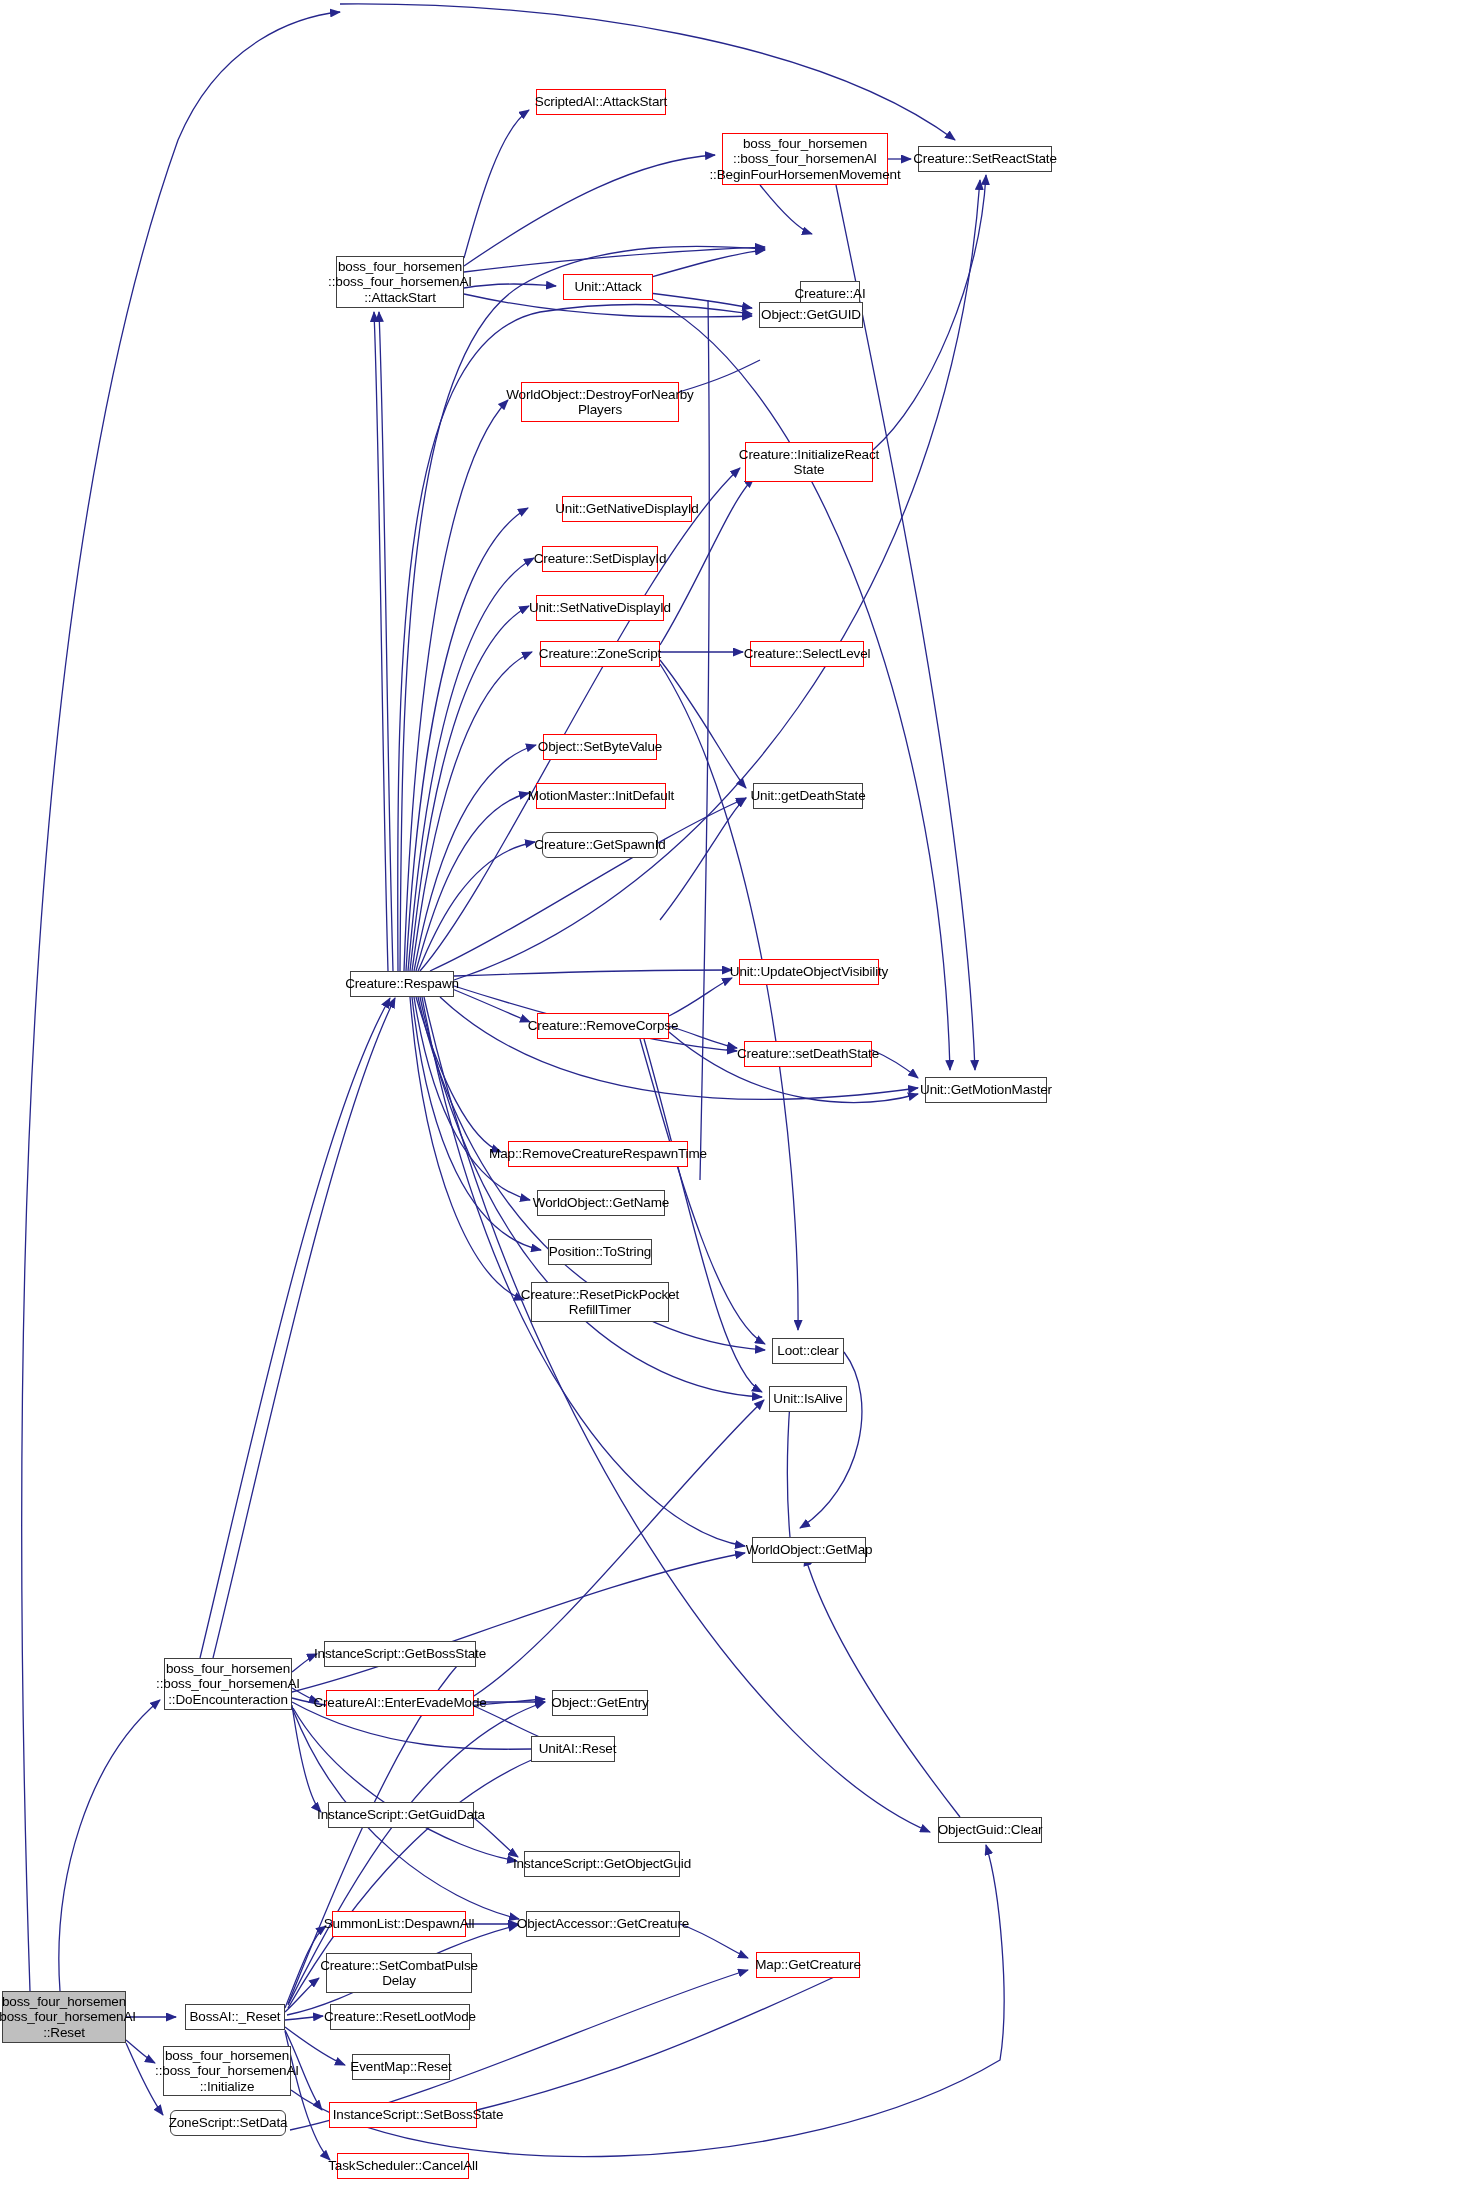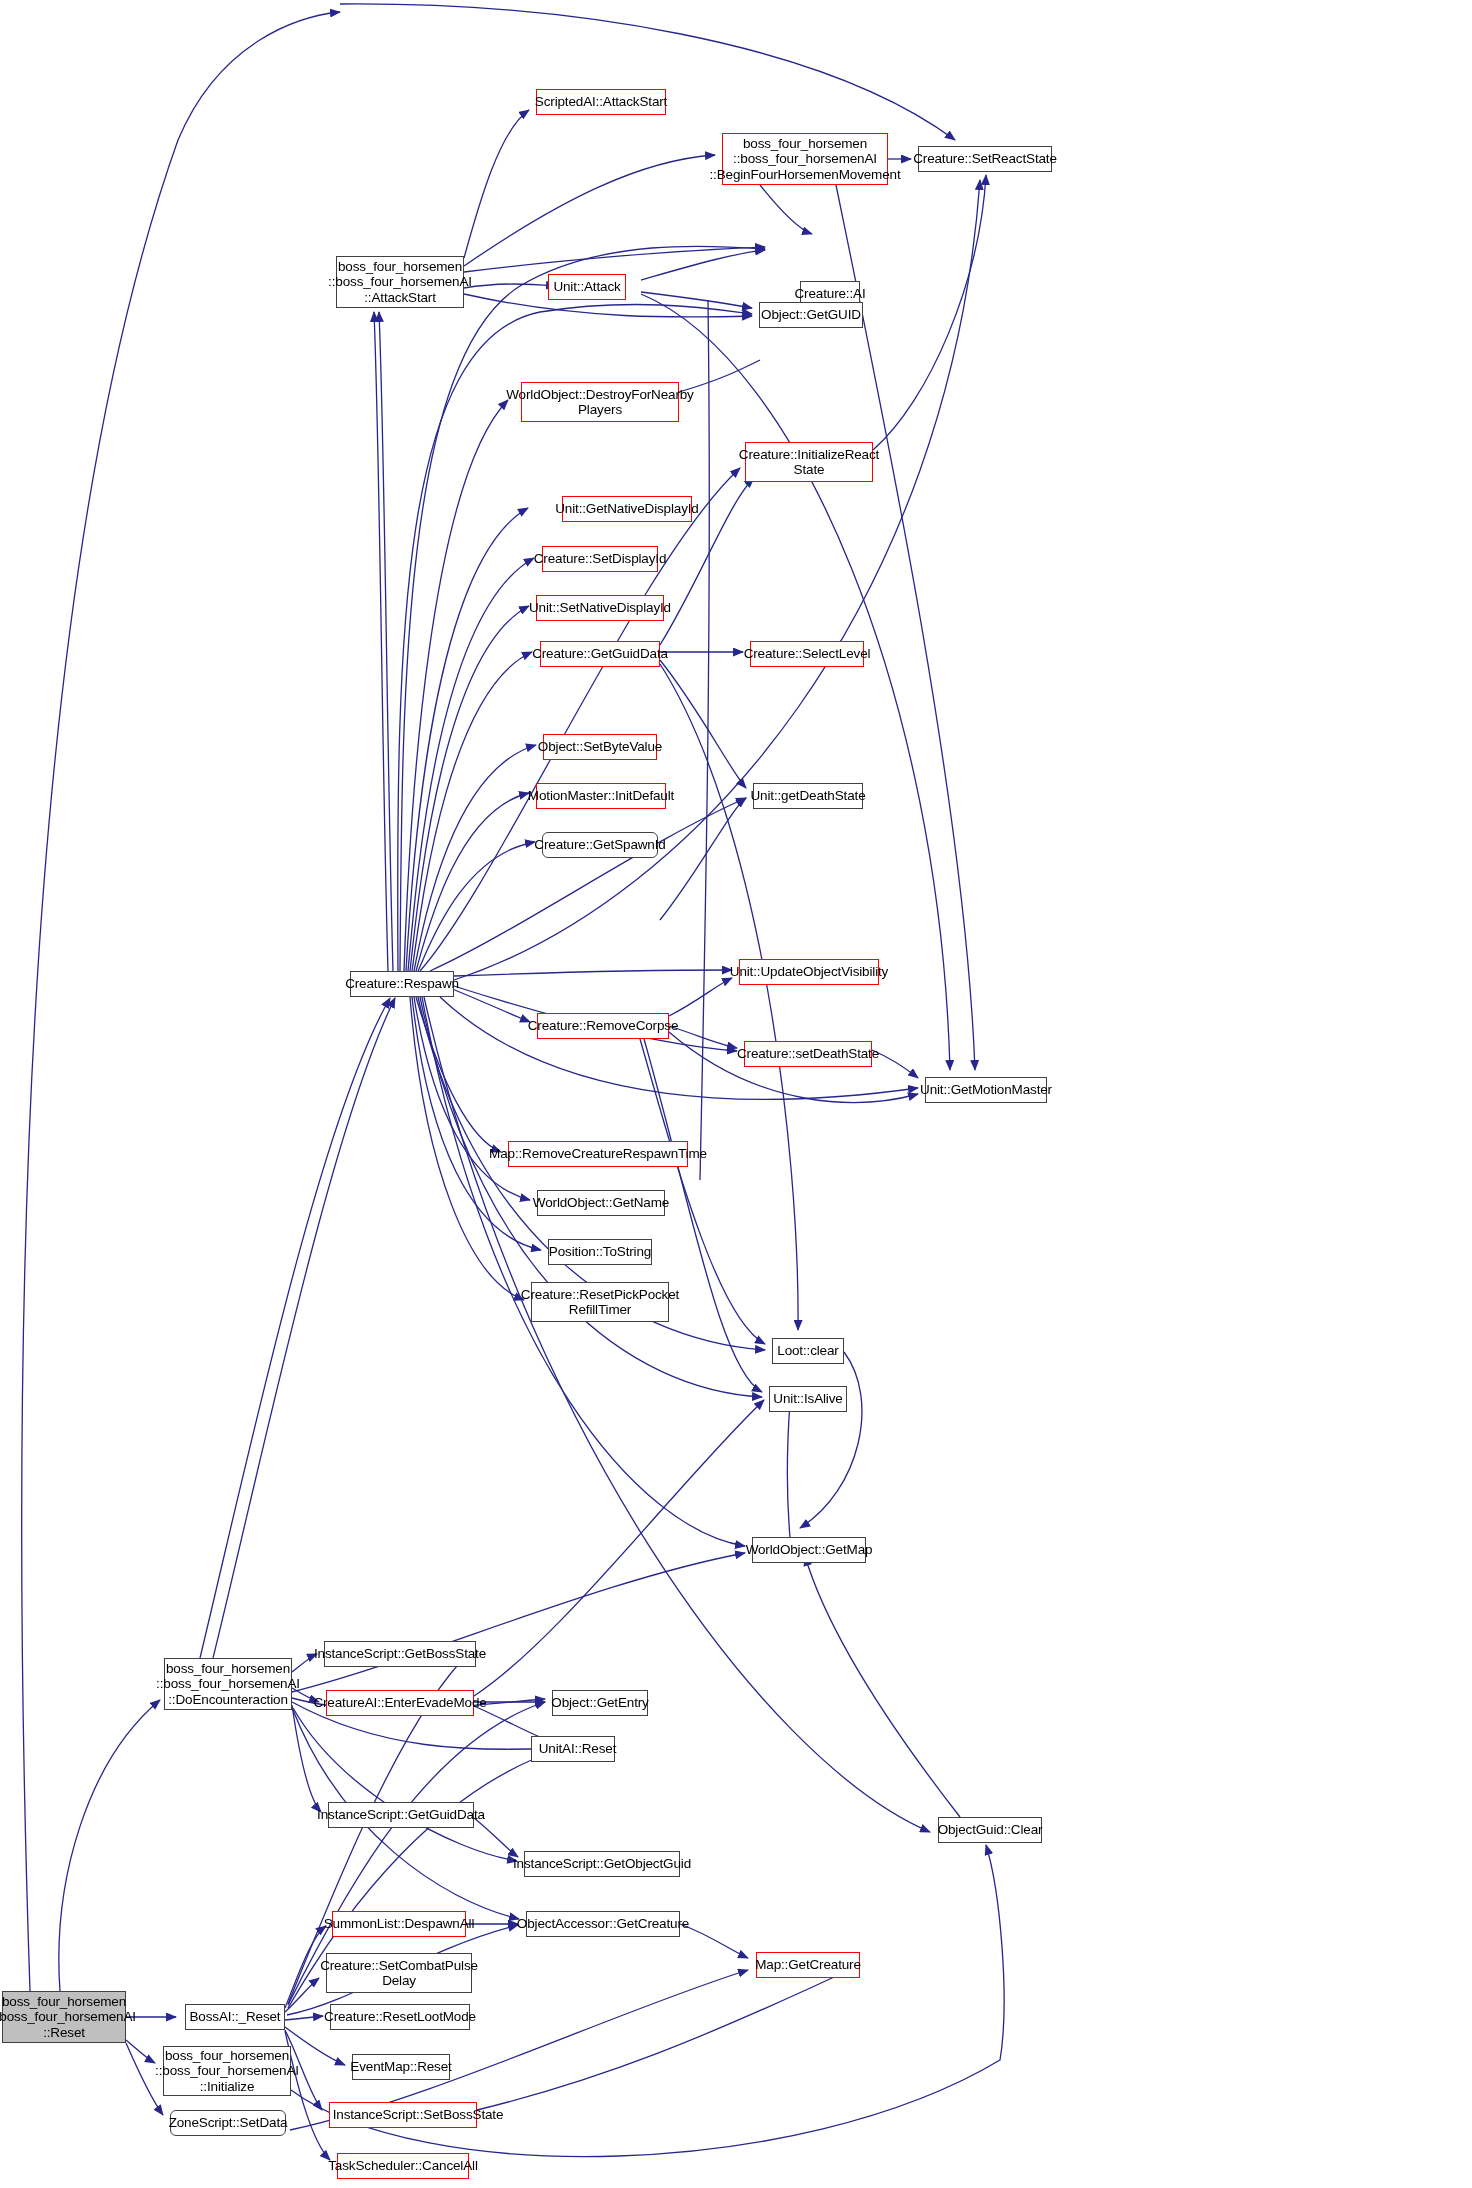--- a/index.html
+++ b/index.html
@@ -265,30 +265,30 @@
   <div class="node-box gray" style="left:350px;top:971px;  width:104px; height:26px;">Creature::Respawn</div>
   <div class="node-box gray" style="left:336px;top:256px;  width:128px; height:52px;">boss_four_horsemen
 ::boss_four_horsemenAI
 ::AttackStart</div>
   <div class="node-box red" style="left:536px;top:89px;   width:130px; height:26px;">ScriptedAI::AttackStart</div>
   <div class="node-box red" style="left:722px;top:133px;  width:166px; height:52px;">boss_four_horsemen
 ::boss_four_horsemenAI
 ::BeginFourHorsemenMovement</div>
   <div class="node-box gray" style="left:918px;top:146px;  width:134px; height:26px;">Creature::SetReactState</div>
   <div class="node-box gray" style="left:800px;top:236px;  width:60px;  height:26px;margin-top:45px;">Creature::AI</div>
-  <div class="node-box red" style="left:548px;top:274px;  width:78px;  height:26px;">Unit::Attack</div>
+  <div class="node-box red" style="left:563px;top:274px;  width:90px;  height:26px;">Unit::Attack</div>
   <div class="node-box gray" style="left:759px;top:302px;  width:104px; height:26px;">Object::GetGUID</div>
   <div class="node-box red" style="left:521px;top:382px;  width:158px; height:40px;">WorldObject::DestroyForNearby
 Players</div>
   <div class="node-box red" style="left:745px;top:442px;  width:128px; height:40px;">Creature::InitializeReact
 State</div>
   <div class="node-box red" style="left:562px;top:496px;  width:130px; height:26px;">Unit::GetNativeDisplayId</div>
   <div class="node-box red" style="left:542px;top:546px;  width:116px; height:26px;">Creature::SetDisplayId</div>
   <div class="node-box red" style="left:536px;top:595px;  width:128px; height:26px;">Unit::SetNativeDisplayId</div>
-  <div class="node-box red" style="left:540px;top:641px;  width:120px; height:26px;">Creature::GetGuidData</div>
+  <div class="node-box red" style="left:540px;top:641px;  width:120px; height:26px;">Creature::ZoneScript</div>
   <div class="node-box red" style="left:750px;top:641px;  width:114px; height:26px;">Creature::SelectLevel</div>
   <div class="node-box red" style="left:543px;top:734px;  width:114px; height:26px;">Object::SetByteValue</div>
   <div class="node-box red" style="left:536px;top:783px;  width:130px; height:26px;">MotionMaster::InitDefault</div>
   <div class="node-box gray" style="left:542px;top:832px;  width:116px; height:26px;border-radius:6px;">Creature::GetSpawnId</div>
   <div class="node-box gray" style="left:753px;top:783px;  width:110px; height:26px;">Unit::getDeathState</div>
   <div class="node-box red" style="left:537px;top:1013px; width:132px; height:26px;">Creature::RemoveCorpse</div>
   <div class="node-box red" style="left:739px;top:959px;  width:140px; height:26px;">Unit::UpdateObjectVisibility</div>
   <div class="node-box red" style="left:744px;top:1041px; width:128px; height:26px;">Creature::setDeathState</div>
   <div class="node-box gray" style="left:925px;top:1077px; width:122px; height:26px;">Unit::GetMotionMaster</div>
   <div class="node-box red" style="left:508px;top:1141px; width:180px; height:26px;">Map::RemoveCreatureRespawnTime</div>

